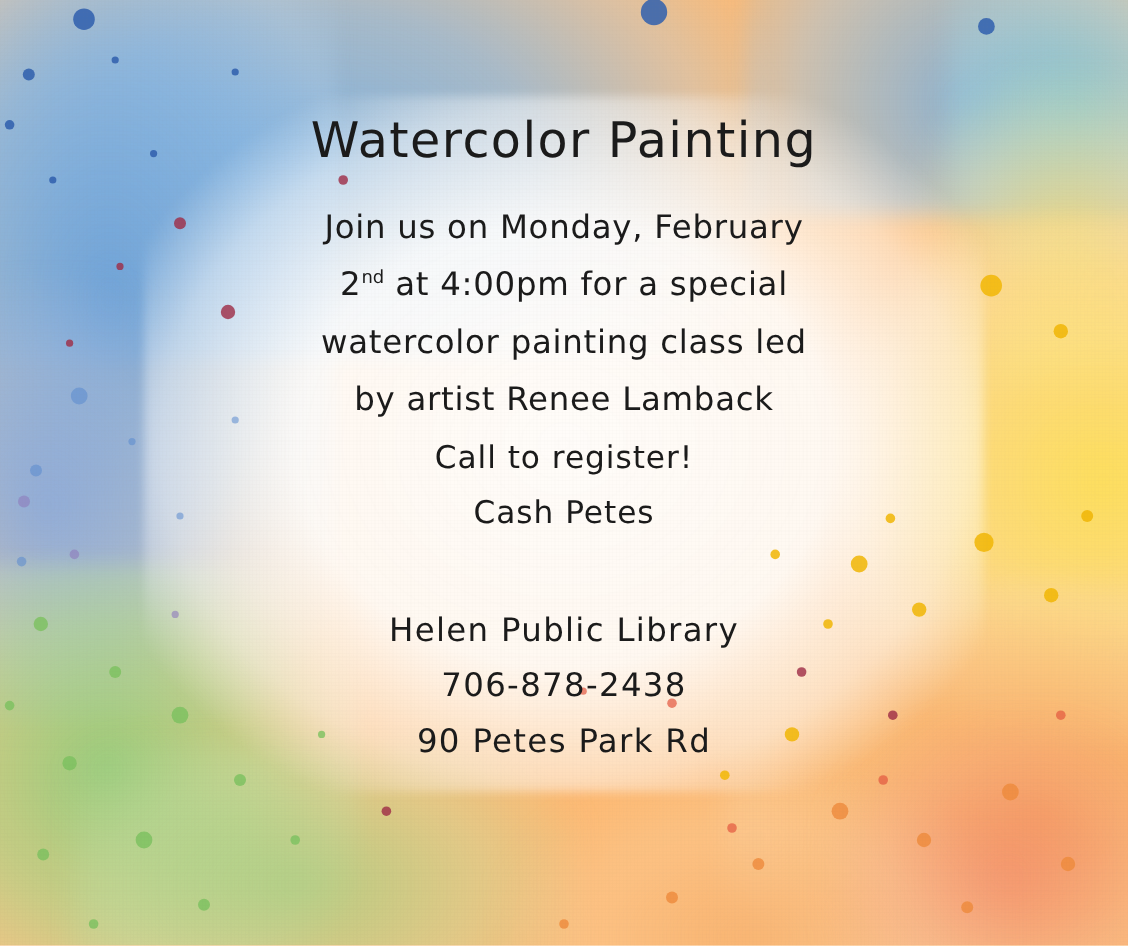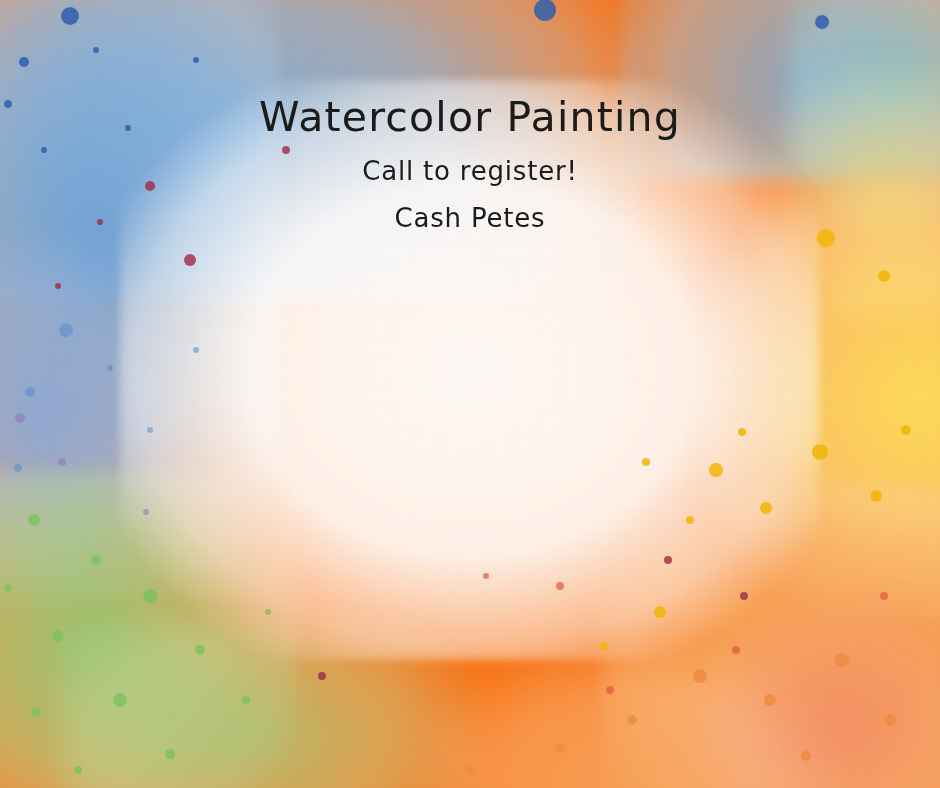--- a/index.html
+++ b/index.html
@@ -10,21 +10,21 @@
     width: 940px;
     height: 788px;
     overflow: hidden;
     font-family: "DejaVu Sans", sans-serif;
   }
 
   #poster {
     position: relative;
     width: 940px;
     height: 788px;
-    background: #f97316;
+    background: #fdba74;
     overflow: hidden;
   }
 
   
   .wash {
     position: absolute;
     pointer-events: none;
   }
 
   .wash-blue-top {
@@ -271,21 +271,32 @@
   </svg>
 
   <div class="paper-texture"></div>
 
   <div class="content">
 
     <div class="title">
       <span class="line">Watercolor Painting</span>
     </div>
 
+    <div class="body-block">
+      <span class="line">Join us on Monday, February</span>
+      <span class="line"><span>2</span><span class="sup">nd</span><span> at 4:00pm for a special</span></span>
+      <span class="line">watercolor painting class led</span>
+      <span class="line">by artist Renee Lamback</span>
+    </div>
 
     <div class="register-block">
       <span class="line">Call to register!</span>
       <span class="line">Cash Petes</span>
     </div>
 
+    <div class="venue-block">
+      <span class="line">Helen Public Library</span>
+      <span class="line">706-878-2438</span>
+      <span class="line">90 Petes Park Rd</span>
+    </div>
 
   </div>
 </div>
 
 </body></html>

